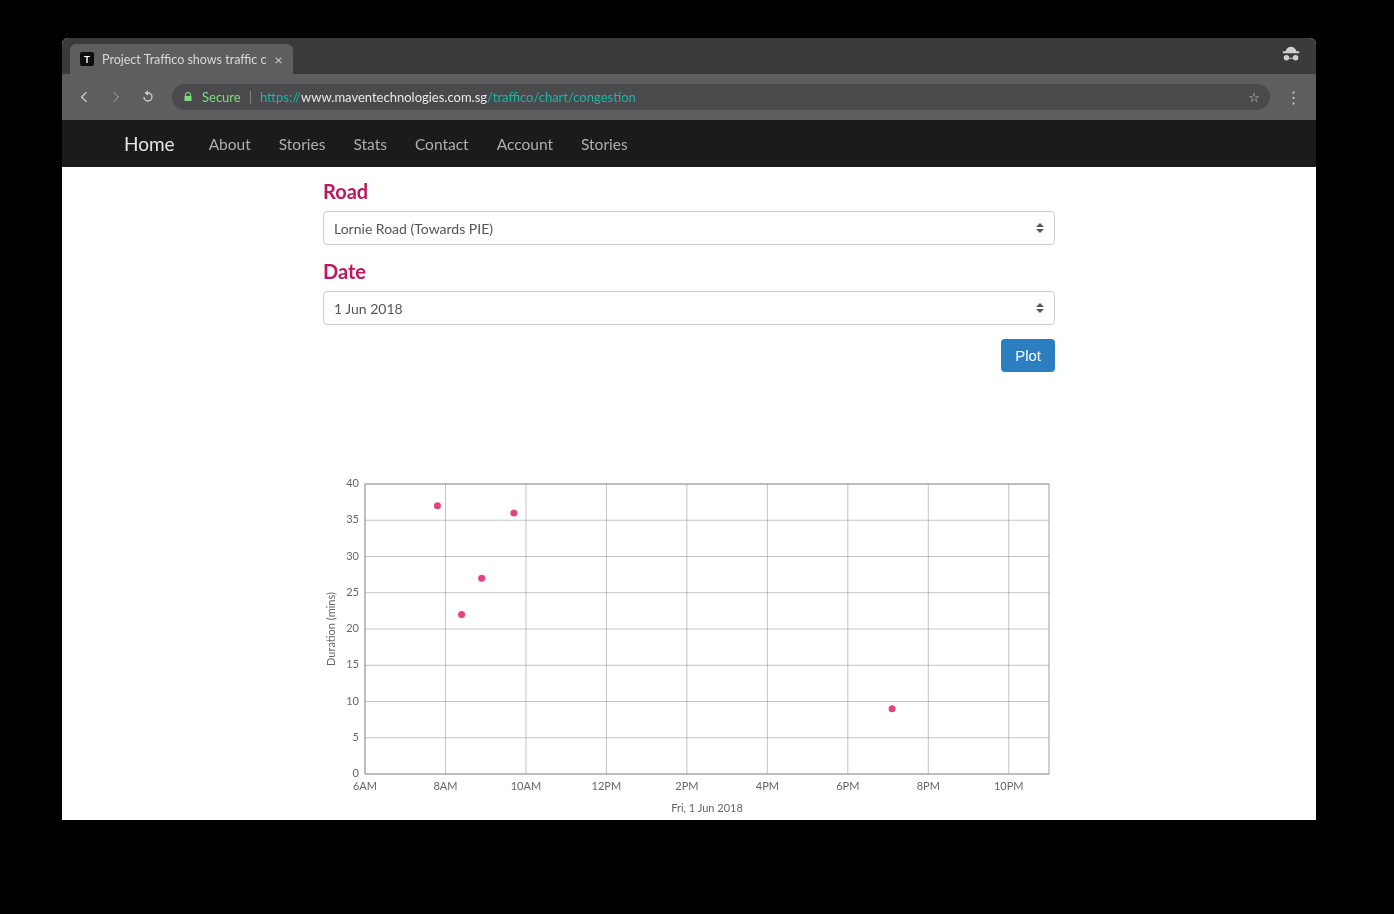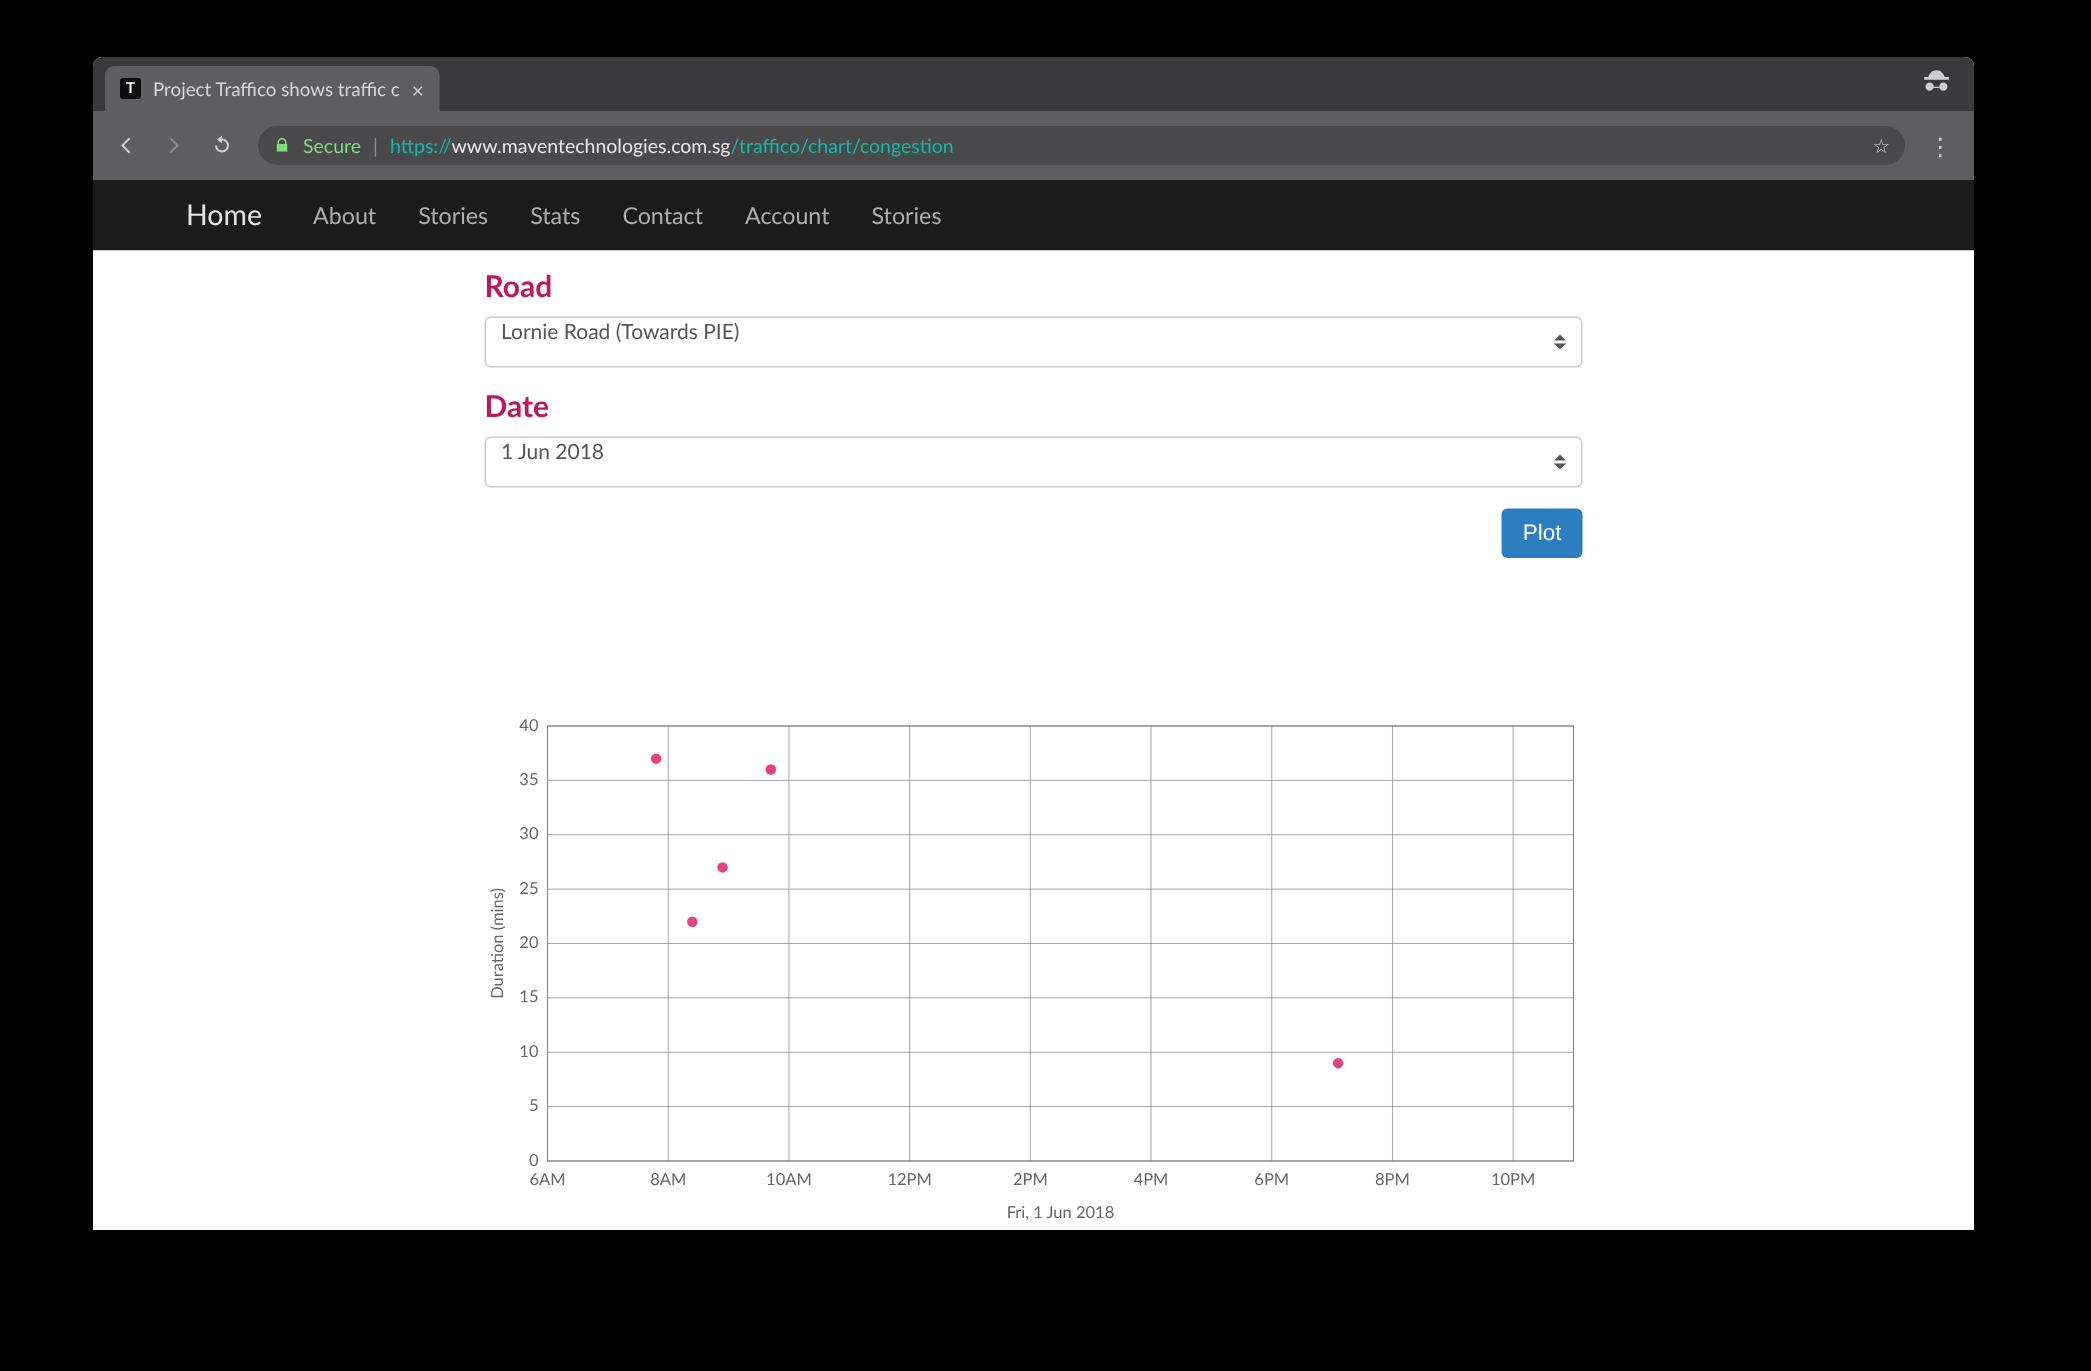--- a/index.html
+++ b/index.html
@@ -136,21 +136,21 @@
     color: #be185d;
     margin-top: 4px;
     margin-bottom: 8px;
   }
   .select {
     width: 100%;
     height: 34px;
     border: 1px solid #ccc;
     border-radius: 4px;
     display: flex;
-    align-items: flex-start;
+    align-items: center;
     padding: 0 10px;
     font-size: 14px;
     color: #555;
     position: relative;
     margin-bottom: 14px;
     background: #fff;
   }
   .select .caret {
     position: absolute; right: 8px; top: 50%; transform: translateY(-50%);
     width: 12px; height: 14px;

